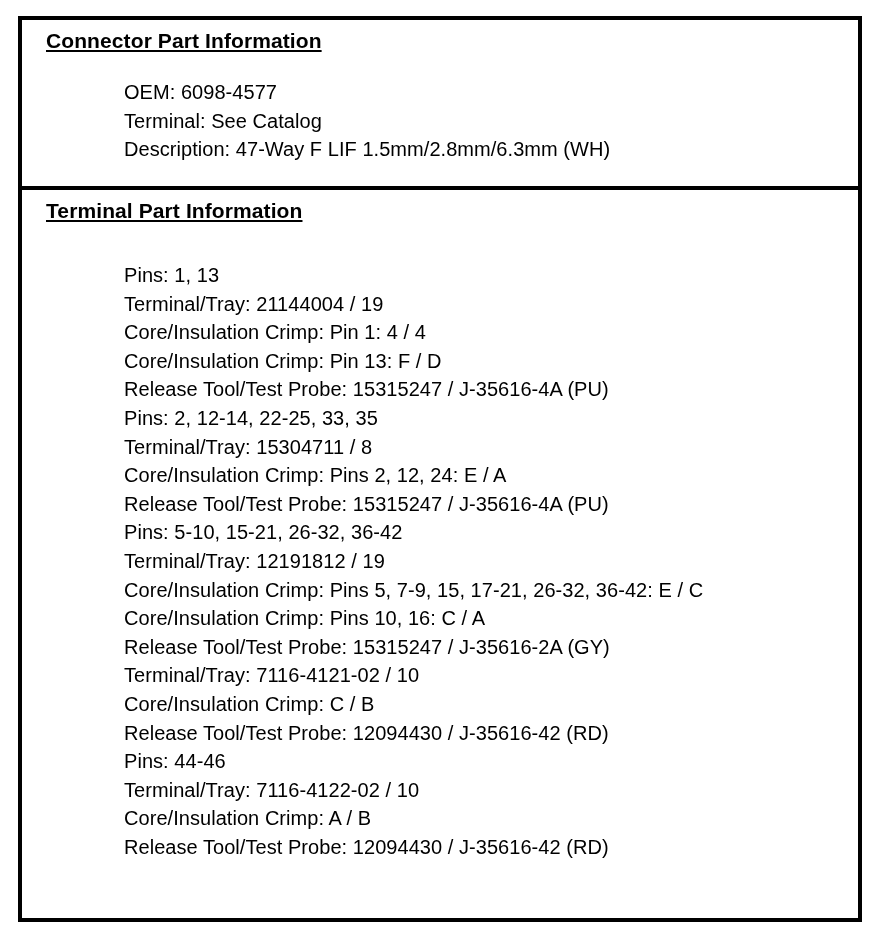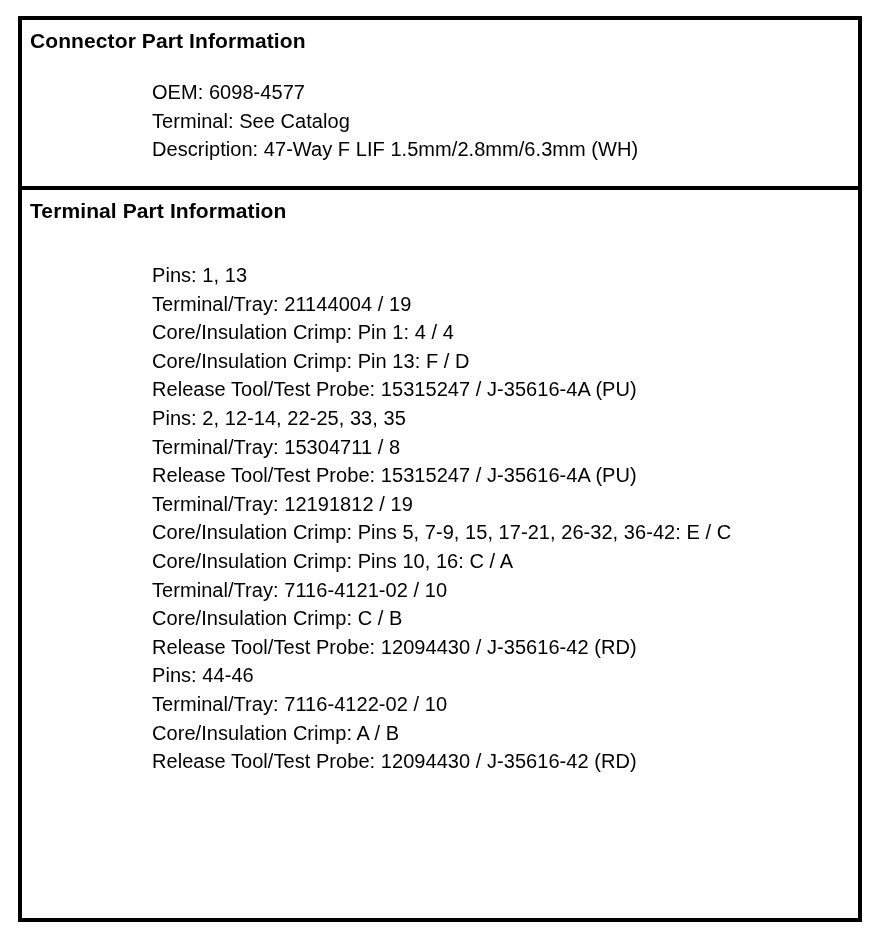--- a/index.html
+++ b/index.html
@@ -46,30 +46,30 @@
   }
 
   .section-terminal {
     flex: 1 1 auto;
   }
 
   .section-title {
     font-size: 21px;
     font-weight: bold;
     line-height: 24px;
-    padding-left: 8px;
+    padding-left: 24px;
     padding-top: 9px;
     letter-spacing: 0.1px;
     white-space: nowrap;
+    text-decoration: underline;
   }
 
   .section-body {
     padding-left: 102px;
     padding-top: 25px;
-    margin-left: 28px;
   }
 
   .section-terminal .section-body {
     padding-top: 38px;
   }
 
   .line {
     font-size: 20px;
     line-height: 28.6px;
     white-space: nowrap;
@@ -94,24 +94,27 @@
     <div class="section section-terminal">
       <div class="section-title">Terminal Part Information</div>
       <div class="section-body">
         <div class="line">Pins: 1, 13</div>
         <div class="line">Terminal/Tray: 21144004 / 19</div>
         <div class="line">Core/Insulation Crimp: Pin 1: 4 / 4</div>
         <div class="line">Core/Insulation Crimp: Pin 13: F / D</div>
         <div class="line">Release Tool/Test Probe: 15315247 / J-35616-4A (PU)</div>
         <div class="line">Pins: 2, 12-14, 22-25, 33, 35</div>
         <div class="line">Terminal/Tray: 15304711 / 8</div>
+        <div class="line">Core/Insulation Crimp: Pins 2, 12, 24: E / A</div>
         <div class="line">Release Tool/Test Probe: 15315247 / J-35616-4A (PU)</div>
+        <div class="line">Pins: 5-10, 15-21, 26-32, 36-42</div>
         <div class="line">Terminal/Tray: 12191812 / 19</div>
         <div class="line">Core/Insulation Crimp: Pins 5, 7-9, 15, 17-21, 26-32, 36-42: E / C</div>
         <div class="line">Core/Insulation Crimp: Pins 10, 16: C / A</div>
+        <div class="line">Release Tool/Test Probe: 15315247 / J-35616-2A (GY)</div>
         <div class="line">Terminal/Tray: 7116-4121-02 / 10</div>
         <div class="line">Core/Insulation Crimp: C / B</div>
         <div class="line">Release Tool/Test Probe: 12094430 / J-35616-42 (RD)</div>
         <div class="line">Pins: 44-46</div>
         <div class="line">Terminal/Tray: 7116-4122-02 / 10</div>
         <div class="line">Core/Insulation Crimp: A / B</div>
         <div class="line">Release Tool/Test Probe: 12094430 / J-35616-42 (RD)</div>
       </div>
     </div>
 

